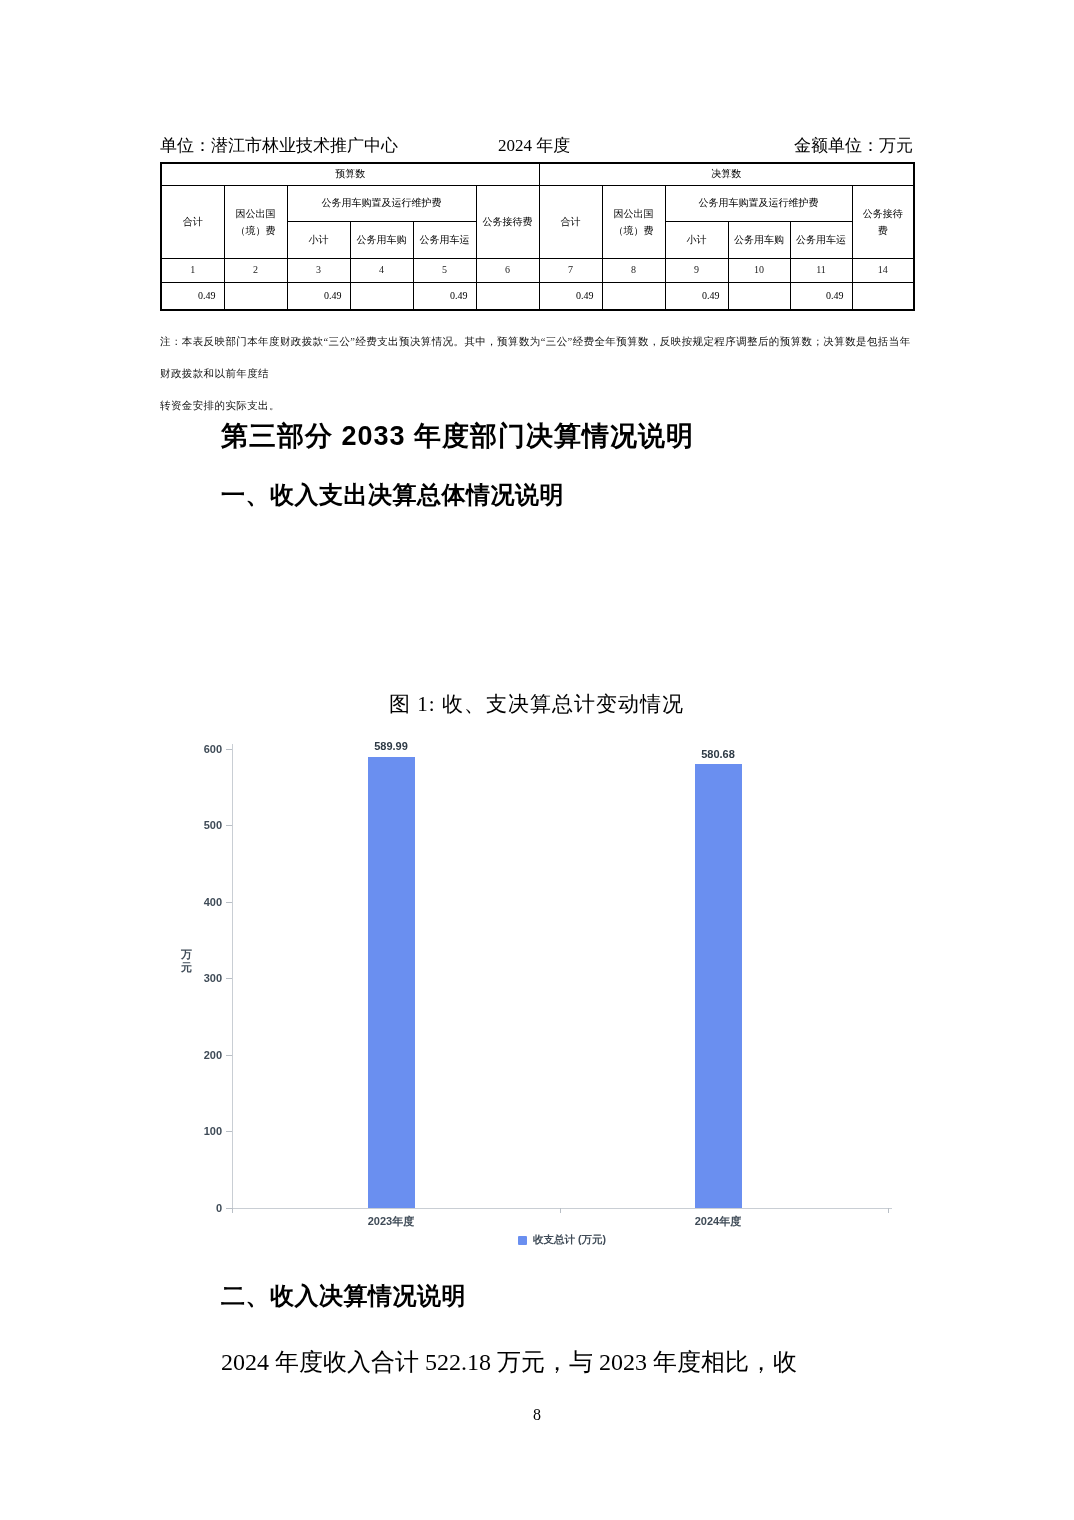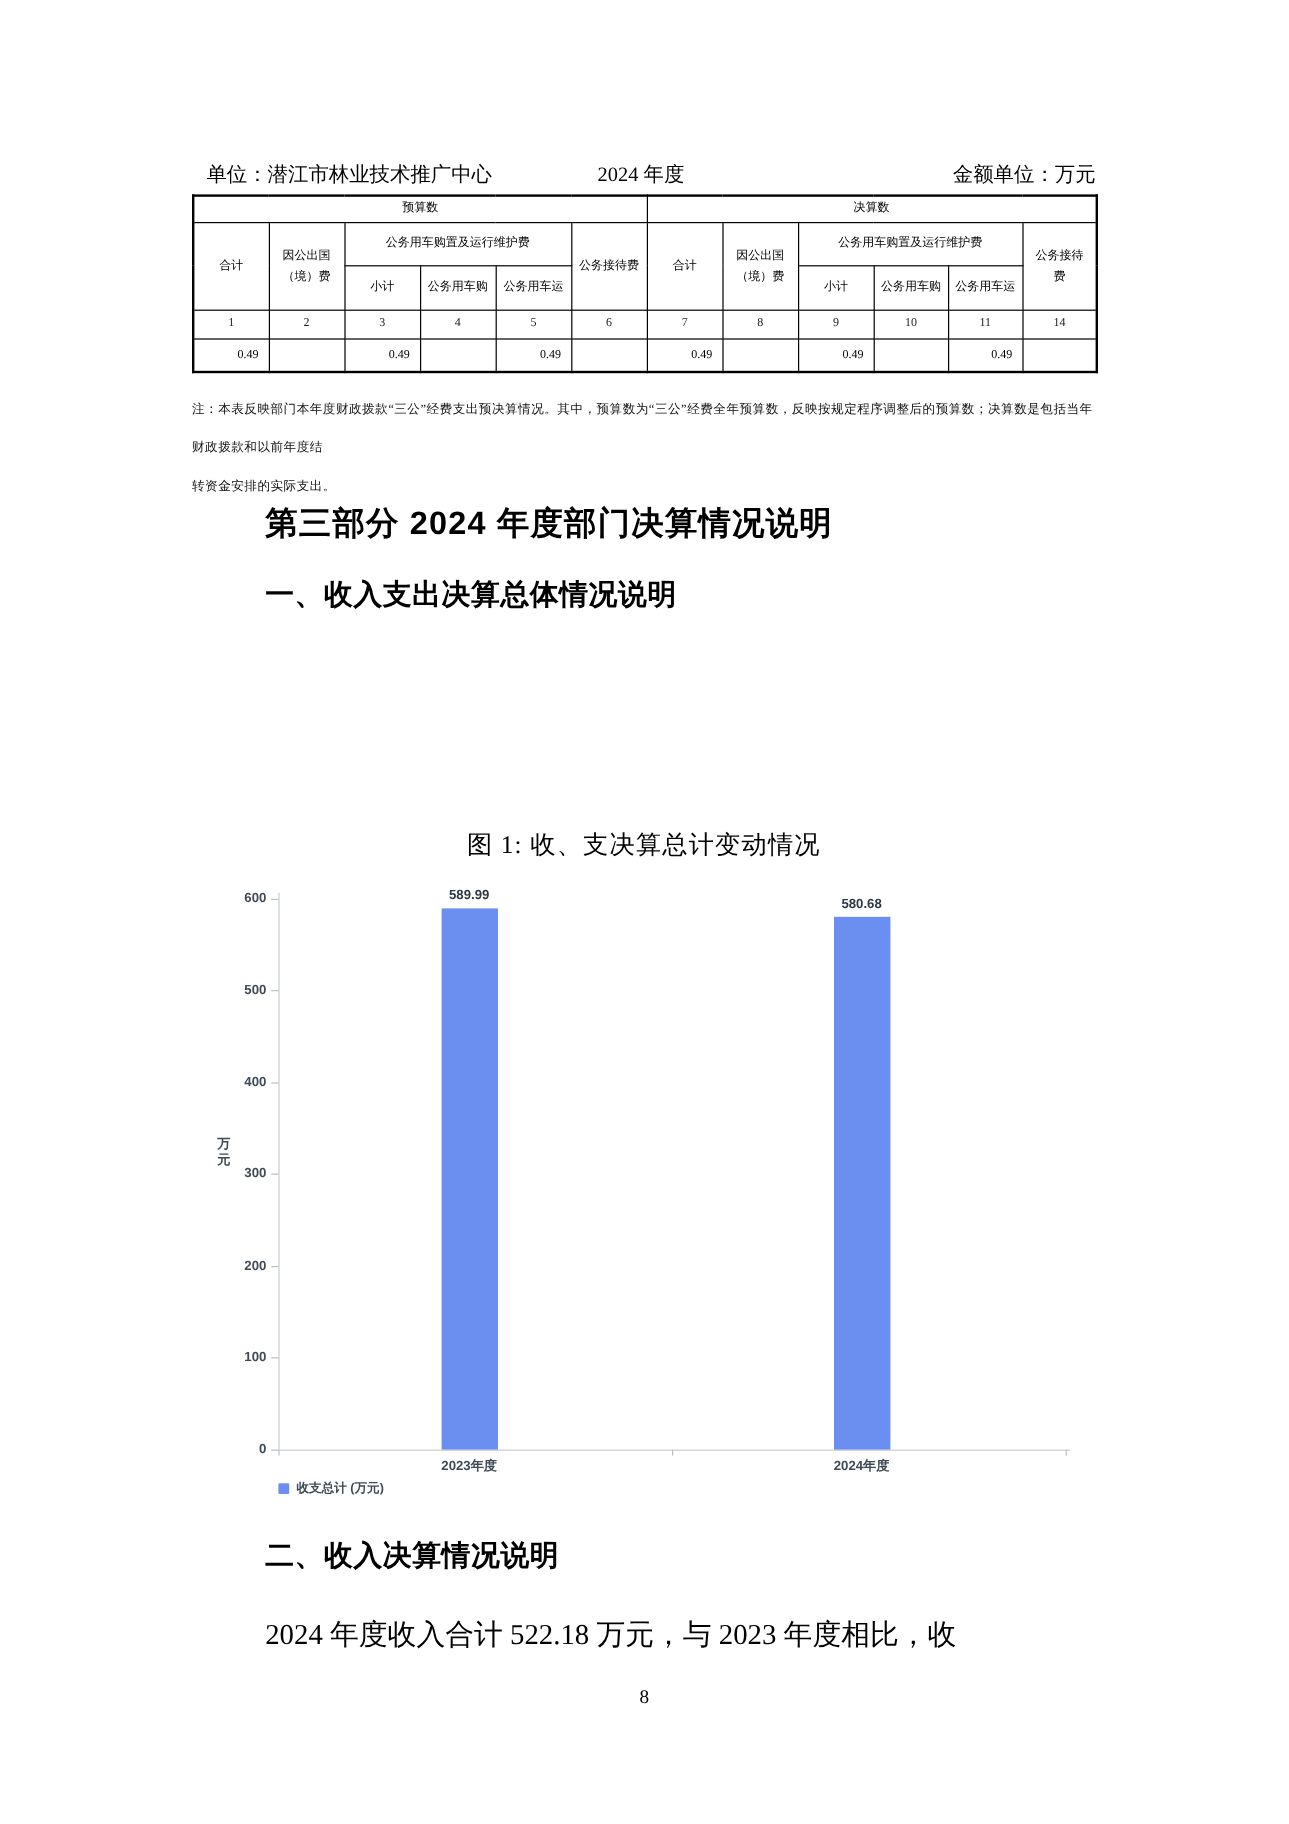--- a/index.html
+++ b/index.html
@@ -4,21 +4,21 @@
 <style>
   * { margin:0; padding:0; box-sizing:border-box; }
   html,body { background:#ffffff; }
   .page {
     position:relative; width:1074px; height:1520px; background:#fff;
     font-family:"Liberation Serif","DejaVu Serif",serif; color:#000;
     overflow:hidden;
   }
   
   .meta-line { position:absolute; top:134px; left:160px; width:753px; height:24px; font-size:17px; }
-  .meta-unit { position:absolute; left:12px; top:0;text-align:right; }
+  .meta-unit { position:absolute; left:0; top:0;text-align:right; }
   .meta-year { position:absolute; left:338px; top:0; }
   .meta-amount { position:absolute; right:0; top:0; }
 
   
   table.sg { position:absolute; top:162px; left:160px; width:753px; border-collapse:collapse; table-layout:fixed; }
   table.sg td {
     border:1px solid #000; text-align:center; vertical-align:middle;
     font-size:10px; line-height:1.6; padding:1px 2px; overflow:hidden;
   }
   table.sg { border:2px solid #000; }
@@ -47,21 +47,21 @@
   .chart { position:absolute; top:730px; left:160px; width:753px; height:535px; font-family:"Liberation Sans","DejaVu Sans",sans-serif; color:#3f4b57; }
   .y-axis { position:absolute; left:72px; top:14px; width:1px; height:464px; background:#c9ced4; }
   .x-axis { position:absolute; left:72px; top:478px; width:660px; height:1px; background:#c9ced4; }
   .ytick { position:absolute; width:6px; height:1px; background:#b9bfc6; left:66px; }
   .ytick-label { position:absolute; right:691px; width:60px; text-align:right; font-size:11px; font-weight:bold; line-height:12px; }
   .xtick { position:absolute; top:478px; width:1px; height:5px; background:#b9bfc6; }
   .ylabel { position:absolute; left:20px; top:218px; width:13px; font-size:11px; font-weight:bold; line-height:13px; word-break:break-all; text-align:center; }
   .bar { position:absolute; bottom:57px; width:47px; background:#6a8ff0; }
   .bar-label { position:absolute; width:80px; text-align:center; font-size:11px; font-weight:bold; color:#2e3a45; }
   .xcat { position:absolute; top:484px; width:120px; text-align:center; font-size:11px; font-weight:bold; }
-  .legend { position:absolute; top:503px; left:72px; width:660px; display:flex; align-items:center; gap:6px; }
+  .legend { position:absolute; top:503px; left:72px; width:660px; display:flex; justify-content:center; align-items:center; gap:6px; }
   .legend-swatch { width:9px; height:9px; background:#6a8ff0; border-radius:1px; }
   .legend-text { font-size:10.5px; font-weight:bold; }
 </style>
 </head>
 <body>
 
 <div class="page">
 
   <div class="meta-line">
     <span class="meta-unit">单位：潜江市林业技术推广中心</span>
@@ -145,21 +145,21 @@
       <td></td>
     </tr>
   </tbody>
     </table>
 
   <div class="table-note">
     <div>注：本表反映部门本年度财政拨款“三公”经费支出预决算情况。其中，预算数为“三公”经费全年预算数，反映按规定程序调整后的预算数；决算数是包括当年财政拨款和以前年度结</div>
     <div>转资金安排的实际支出。</div>
   </div>
 
-  <div class="part-title">第三部分  2024 年度部门决算情况说明</div>
+  <div class="part-title">第三部分  2033 年度部门决算情况说明</div>
   <div class="h1">一、收入支出决算总体情况说明</div>
 
 
   <div class="fig-title">图 1: 收、支决算总计变动情况</div>
 
   <div class="chart">
     <div class="y-axis"></div>
     <div class="x-axis"></div>
 
     <div class="ytick" style="top:19px"></div>

